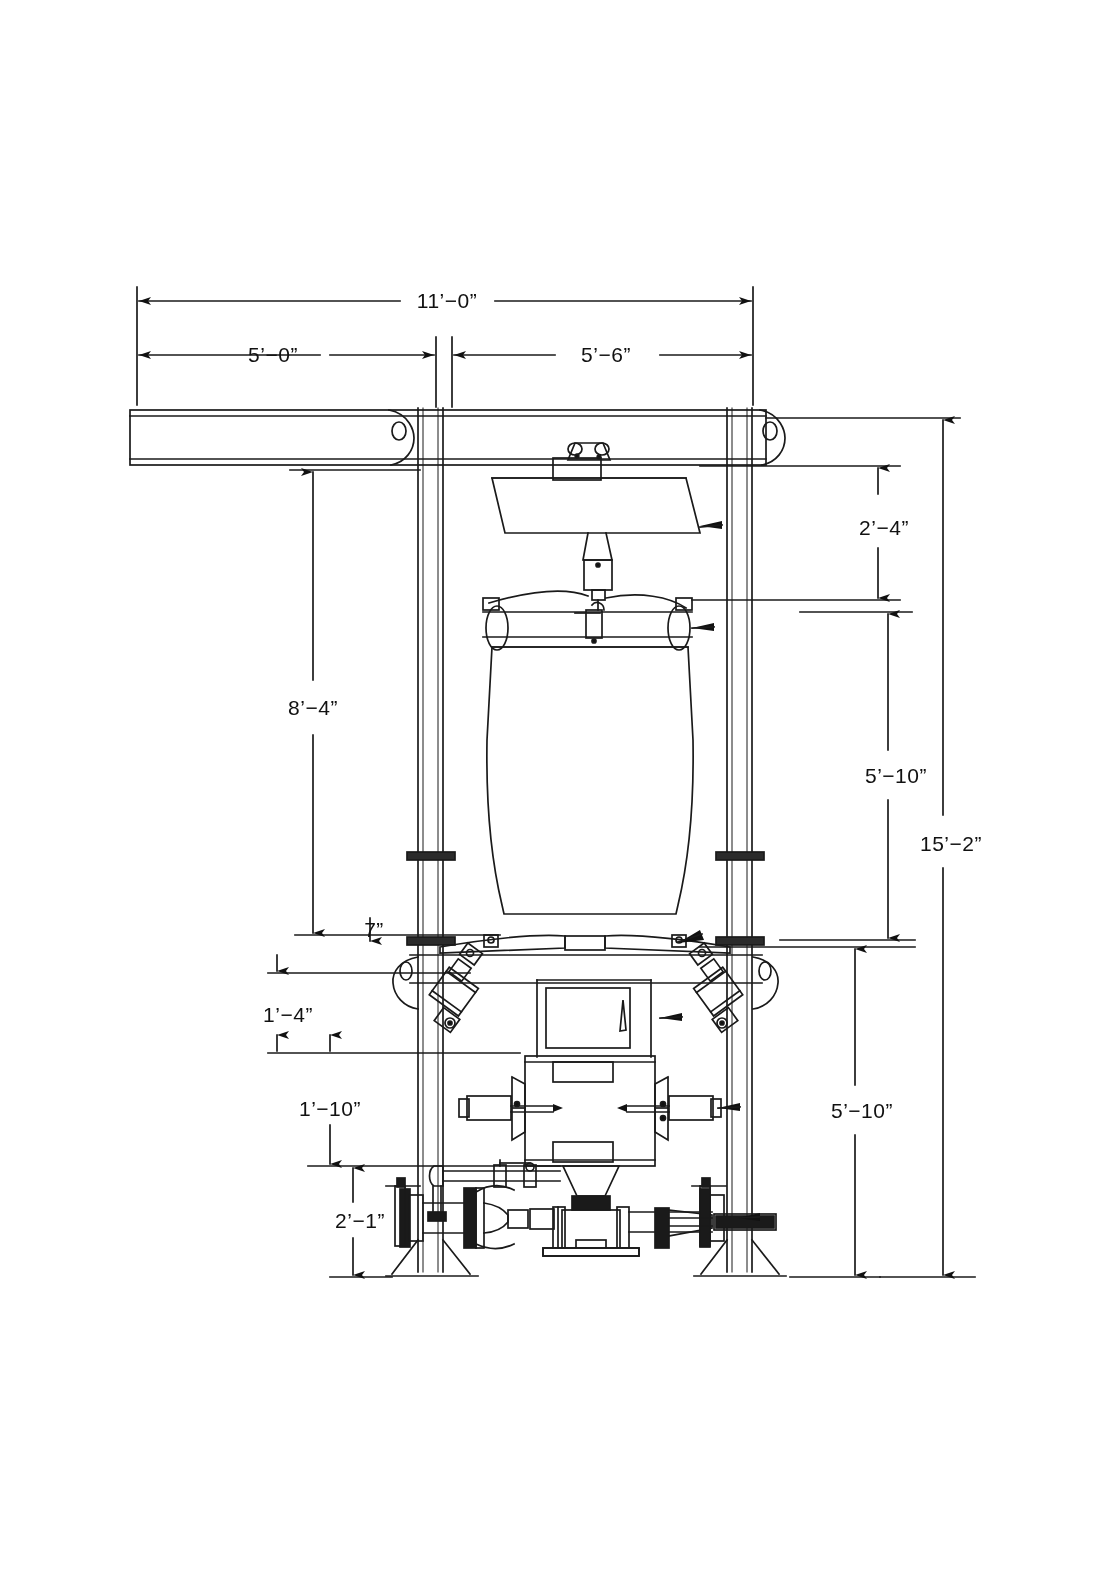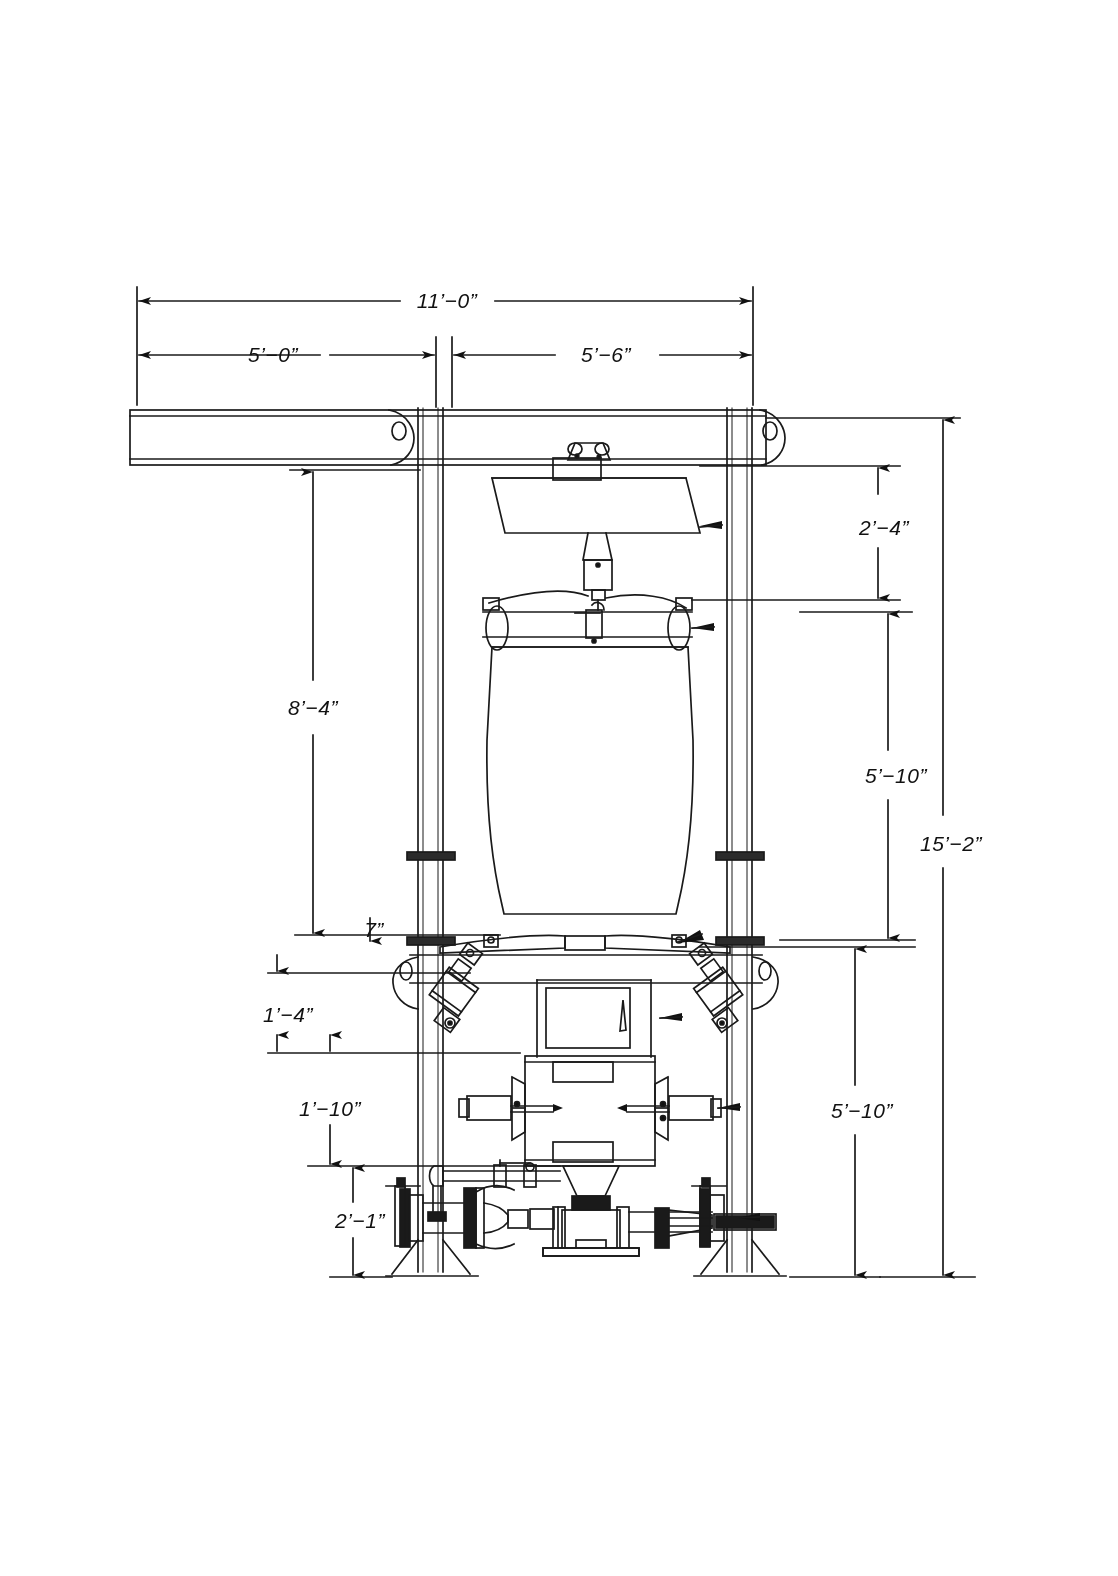--- a/index.html
+++ b/index.html
@@ -1,17 +1,17 @@
 <!DOCTYPE html>
 <html><head>
 <meta charset="utf-8">
 <style>
   html,body{margin:0;padding:0;background:#ffffff;}
   body{width:1118px;height:1576px;font-family:"Liberation Sans",sans-serif;overflow:hidden;}
-  #stage{position:relative;width:942px;height:1576px;background:#eab308;font-style:italic;}
+  #stage{position:relative;width:942px;height:1576px;background:#eab308;}
   svg{display:block;}
   .dimtext{font-family:"Liberation Sans",sans-serif;font-size:21px;fill:#111;letter-spacing:0.5px;}
 </style>
 </head>
 <body>
 
 <div id="stage">
 <svg width="1118" height="1576" viewBox="0 0 1118 1576" xmlns="http://www.w3.org/2000/svg">
   <defs>
     <marker id="ar" markerWidth="13" markerHeight="9" refX="12" refY="4.5" orient="auto" markerUnits="userSpaceOnUse">

